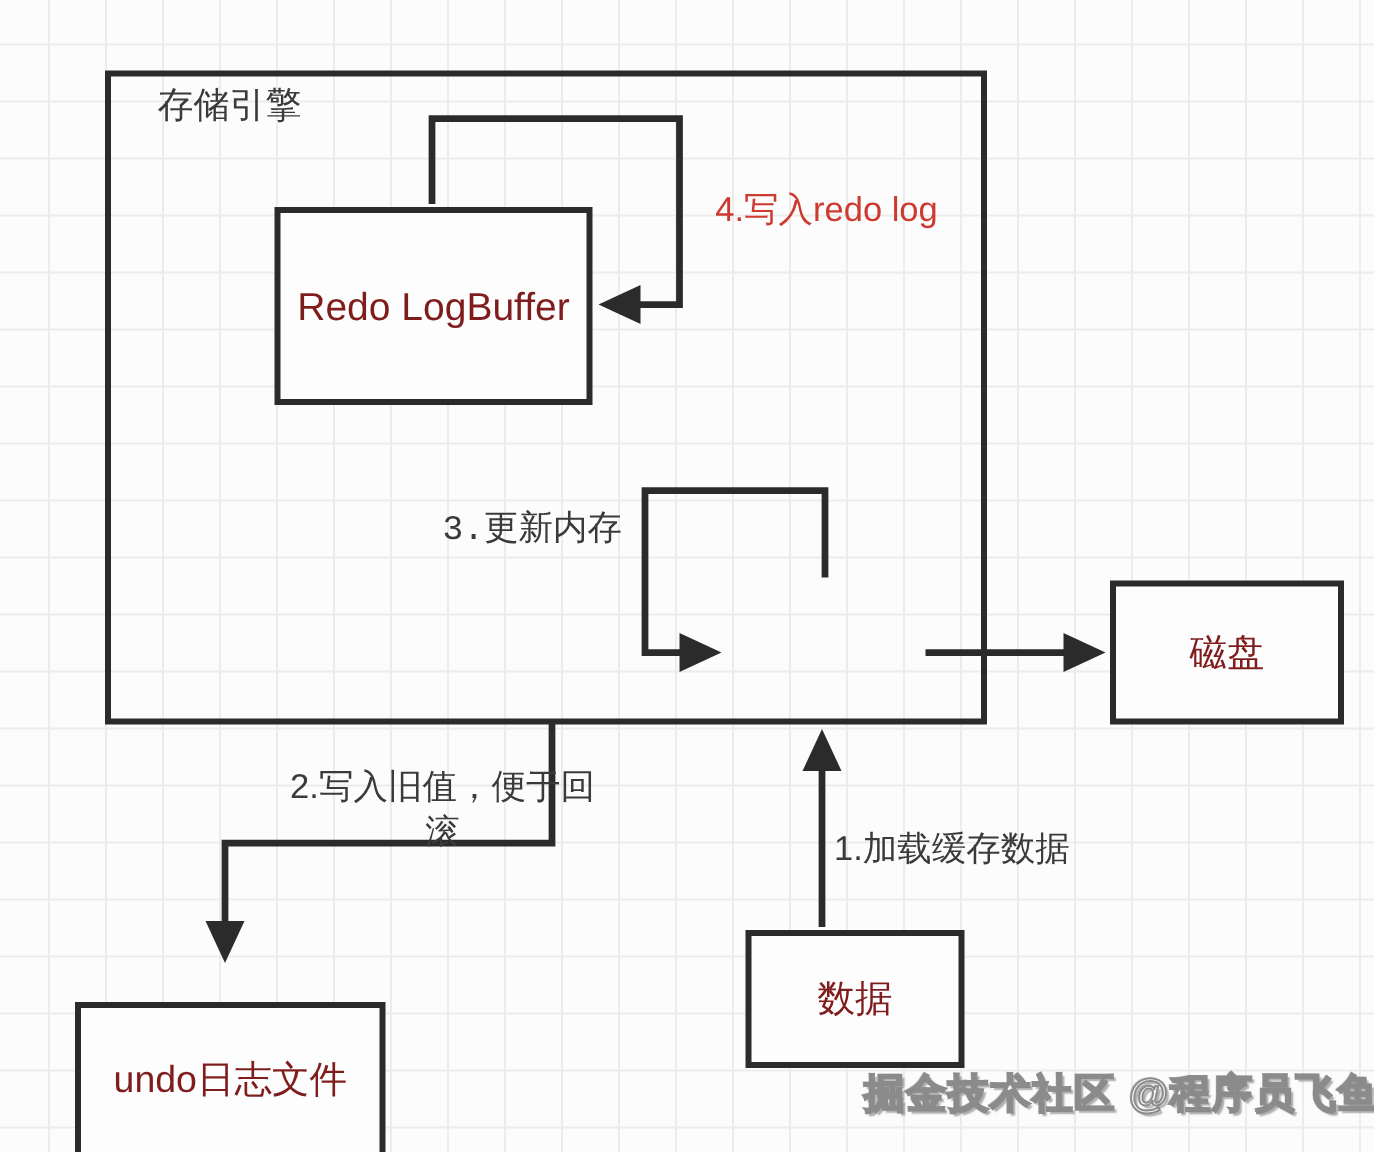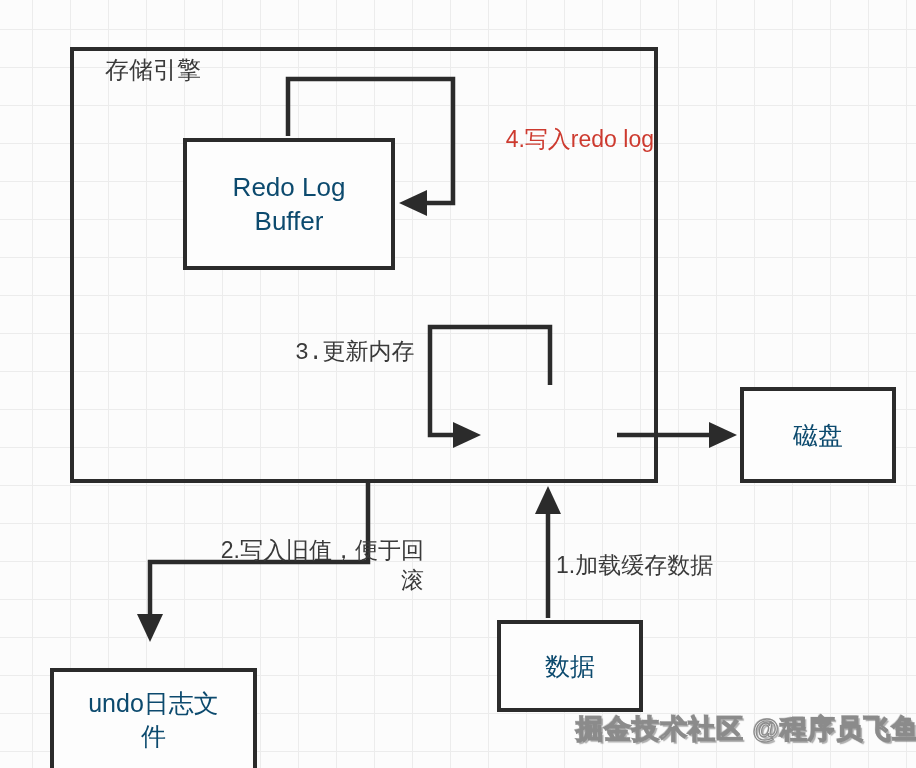--- a/index.html
+++ b/index.html
@@ -17,42 +17,41 @@
       linear-gradient(to bottom, #ececec 1.5px, transparent 1.5px);
     background-size:38px 38px;
     background-position:-6px -9px;
   }
   .box{
     position:absolute;
     box-sizing:border-box;
     border:4px solid #2b2b2b;
     background:#fdfdfd;
     display:flex;
-    flex-direction:column;
     align-items:center;
     justify-content:center;
     text-align:center;
-    color:#0c4a6e;
+    color:#7f1d1d;
     z-index:3;
     line-height:1.32;
   }
   .frame{
     position:absolute;
     box-sizing:border-box;
     border:4px solid #2b2b2b;
     background:transparent;
     z-index:1;
   }
   .lbl{
     position:absolute;
     color:#3a3a3a;
     z-index:4;
     white-space:nowrap;
   }
-  .lbl.center{text-align:right;white-space:normal;}
+  .lbl.center{text-align:center;white-space:normal;}
   svg.wires{position:absolute;left:0;top:0;z-index:2;}
   .wm{
     position:absolute;
     z-index:5;
     font-weight:bold;
     color:#fafafa;
     -webkit-text-stroke:1.3px #8b8b8b;
     text-shadow:2px 2px 1px rgba(110,110,110,0.55), -1px -1px 0 rgba(150,150,150,0.45);
     letter-spacing:1px;
     white-space:nowrap;
@@ -101,21 +100,21 @@
   <div class="box" style="left:477px;top:620px;width:146px;height:92px;font-size:25px;margin-left:20px;">
     <div>数据</div>
   </div>
 
   <div class="lbl center" style="left:448px;top:124px;width:206px;font-size:23px;line-height:1.35;color:#cd3a2f;">
     <div>4.写入redo log</div>
   </div>
 
   <div class="lbl" style="left:295px;top:336px;font-size:23px;font-family:Liberation Mono, monospace;">3.更新内存</div>
 
-  <div class="lbl center" style="left:166px;top:510px;width:258px;font-size:23px;line-height:1.3;margin-top:26px;">
+  <div class="lbl center" style="left:166px;top:510px;width:258px;font-size:23px;line-height:1.3;">
     <div>2.写入旧值，便于回</div>
     <div>滚</div>
   </div>
 
   <div class="lbl" style="left:556px;top:550px;font-size:23px;">1.加载缓存数据</div>
 
   <div class="wm" style="left:576px;top:711px;font-size:27px;">掘金技术社区 @程序员飞鱼</div>
 
 </div>
 

